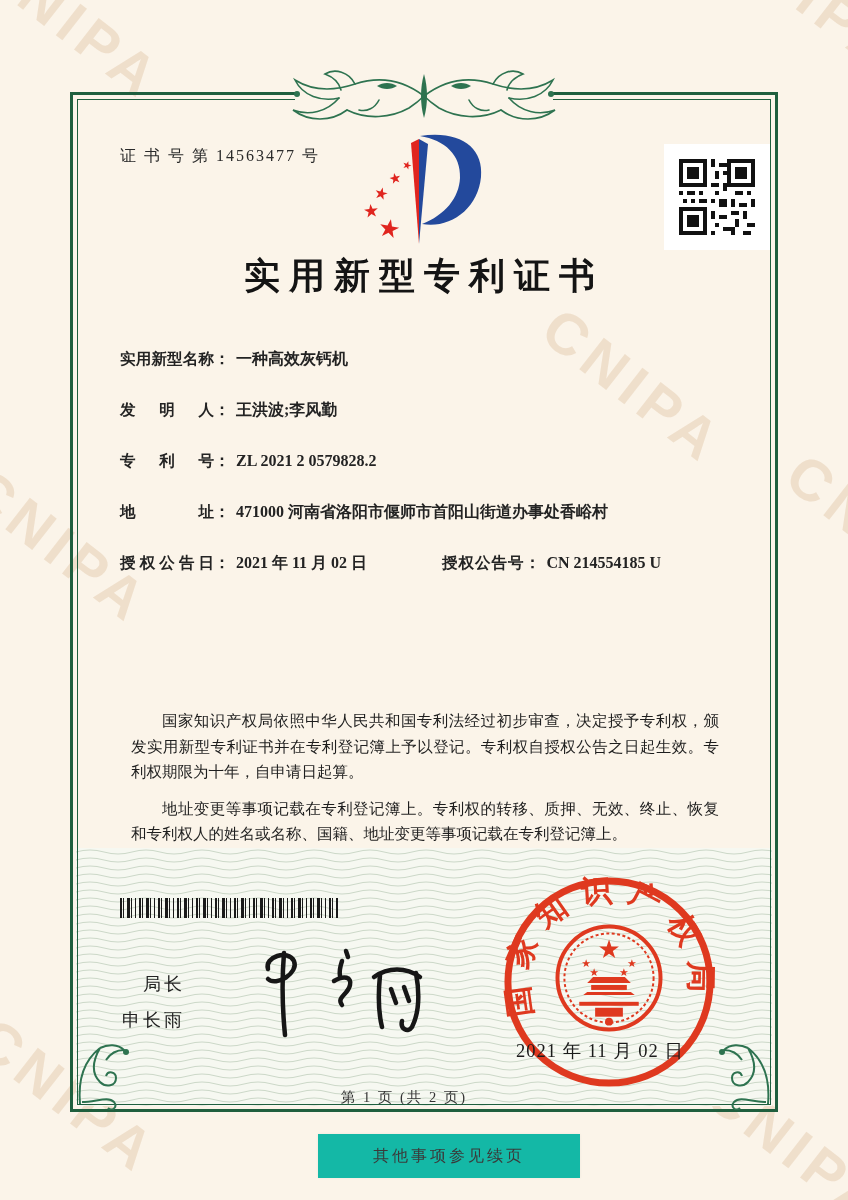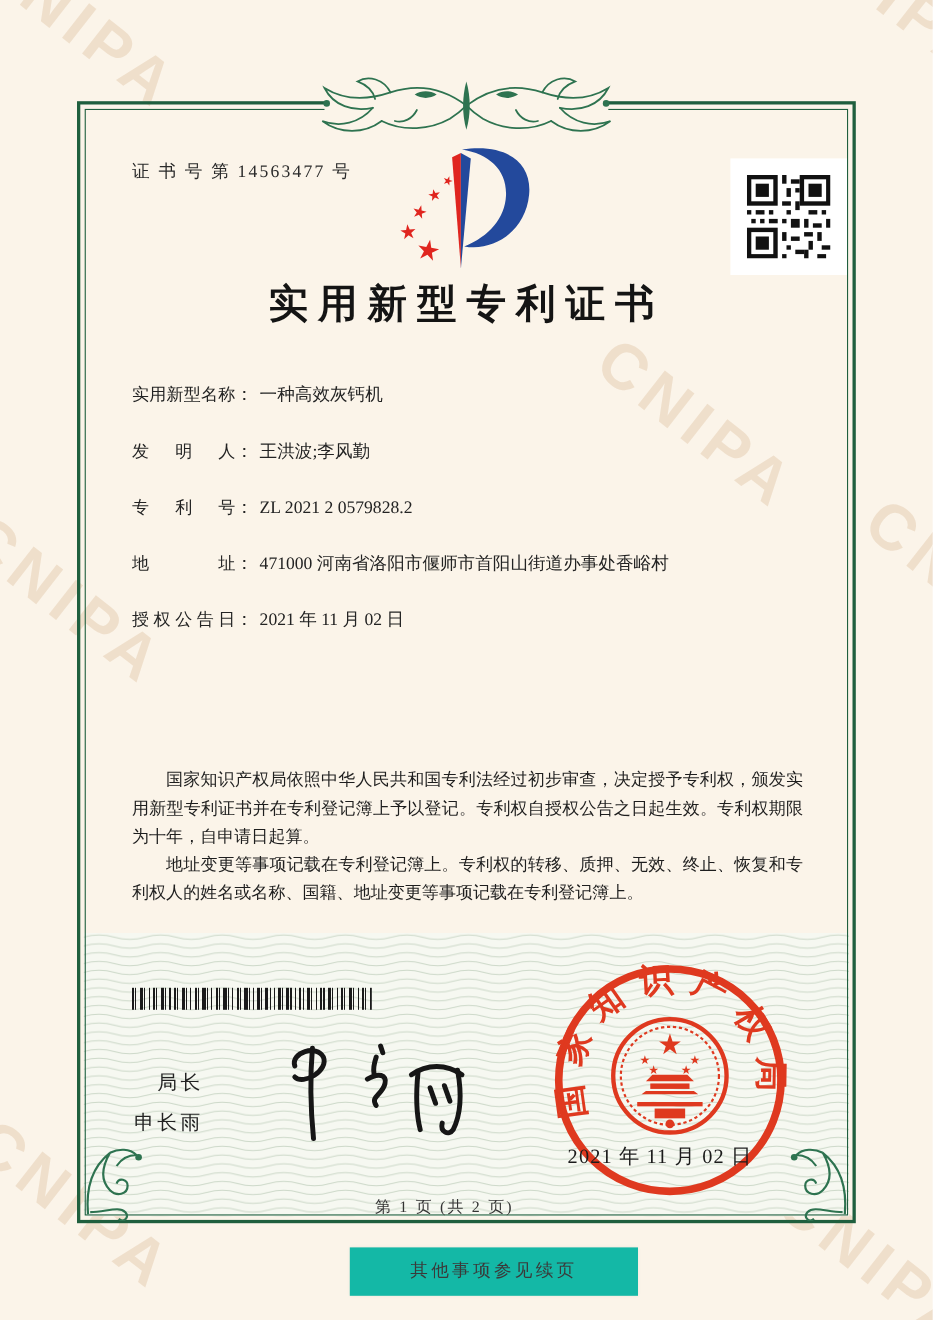--- a/index.html
+++ b/index.html
@@ -22,28 +22,28 @@
   .ornament{position:absolute;}
   .cert-no{position:absolute;left:120px;top:146px;font-size:16px;letter-spacing:2px;color:#2a2a2a;}
   .logo{position:absolute;left:356px;top:130px;width:136px;height:122px;}
   .logo .star{position:absolute;color:#e0251f;line-height:1;}
   .qr-box{position:absolute;left:664px;top:144px;width:106px;height:106px;background:#fff;}
   .qr-box svg{position:absolute;left:15px;top:15px;}
   .title{
     position:absolute;left:0;top:252px;width:100%;text-align:center;
     font-size:36px;font-weight:700;letter-spacing:9px;color:#141414;
   }
-  .fields{position:absolute;left:120px;top:349px;width:620px;font-size:16px;color:#232323;}
+  .fields{position:absolute;left:120px;top:349px;width:620px;font-size:16px;color:#232323;font-weight:bold;}
   .field-row{position:relative;height:51px;white-space:nowrap;}
   .f-label{display:inline-block;width:94px;font-size:15.5px;text-align:justify;text-align-last:justify;vertical-align:baseline;}
   .f-colon{display:inline-block;margin-right:6px;}
   .grant-no{position:absolute;left:322px;top:0;}
   .grant-no .f-label{width:auto;text-align:left;text-align-last:left;letter-spacing:1px;}
   .paras{position:absolute;left:120px;top:697px;width:610px;font-size:15.5px;line-height:25.5px;text-align:justify;color:#1e1e1e;}
-  .paras p{margin:0;text-indent:2em;}
+  .paras p{margin:11px;text-indent:2em;}
   .barcode{
     position:absolute;left:120px;top:898px;width:218px;height:20px;
     background:repeating-linear-gradient(90deg,
       #1a1a1a 0 2px,transparent 2px 3px,
       #1a1a1a 3px 4px,transparent 4px 7px,
       #1a1a1a 7px 10px,transparent 10px 11px,
       #1a1a1a 11px 12px,transparent 12px 15px,
       #1a1a1a 15px 16px,transparent 16px 19px);
   }
   .seal{position:absolute;left:500px;top:873px;width:218px;height:218px;}
@@ -201,20 +201,23 @@
       <span class="f-label">发明人</span><span class="f-colon">：</span><span class="f-value">王洪波;李风勤</span>
     </div>
     <div class="field-row">
       <span class="f-label">专利号</span><span class="f-colon">：</span><span class="f-value">ZL 2021 2 0579828.2</span>
     </div>
     <div class="field-row">
       <span class="f-label">地址</span><span class="f-colon">：</span><span class="f-value">471000 河南省洛阳市偃师市首阳山街道办事处香峪村</span>
     </div>
     <div class="field-row">
       <span class="f-label">授权公告日</span><span class="f-colon">：</span><span class="f-value">2021 年 11 月 02 日</span>
+      <span class="grant-no">
+        <span class="f-label">授权公告号</span><span class="f-colon">：</span><span class="f-value">CN 214554185 U</span>
+      </span>
     </div>
   </div>
 
   <div class="paras">
     <p>国家知识产权局依照中华人民共和国专利法经过初步审查，决定授予专利权，颁发实用新型专利证书并在专利登记簿上予以登记。专利权自授权公告之日起生效。专利权期限为十年，自申请日起算。</p>
     <p>地址变更等事项记载在专利登记簿上。专利权的转移、质押、无效、终止、恢复和专利权人的姓名或名称、国籍、地址变更等事项记载在专利登记簿上。</p>
   </div>
 
   <div class="barcode"></div>
 

